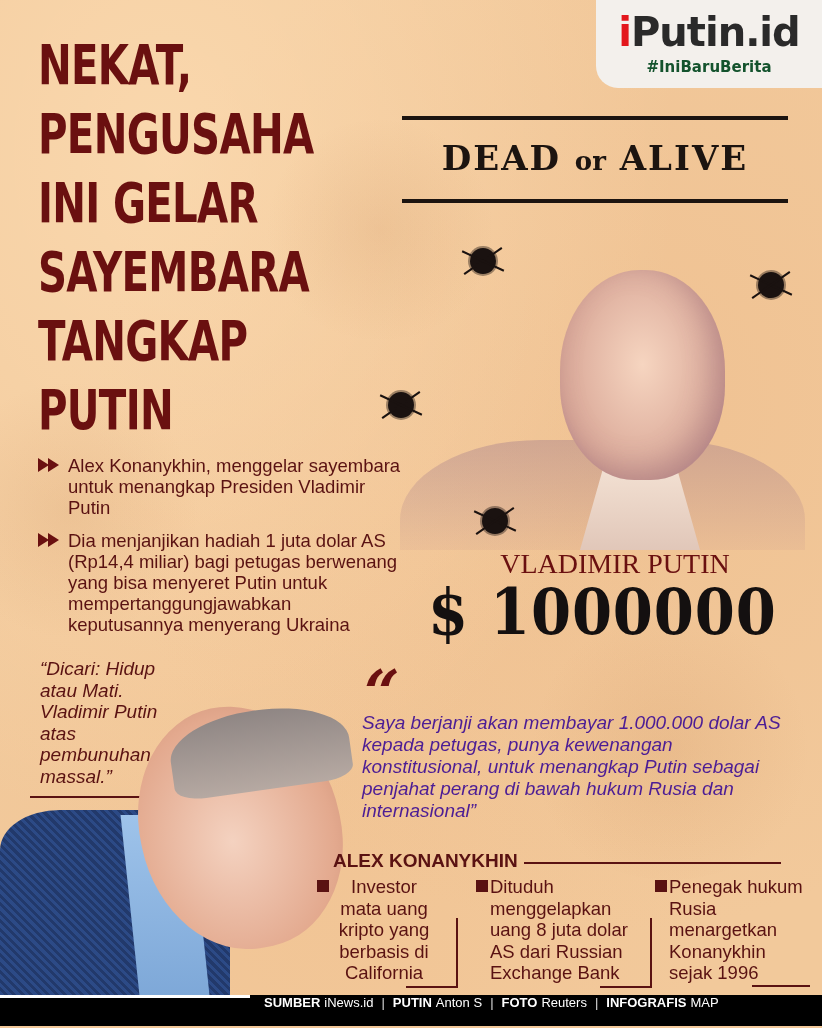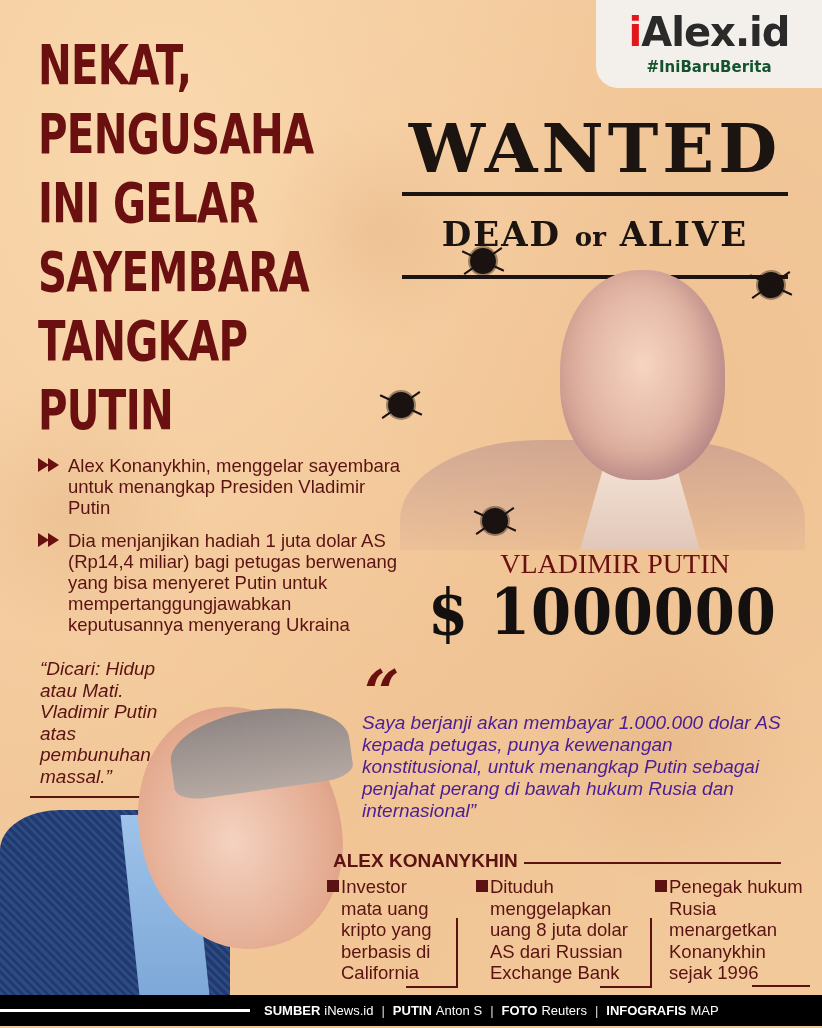--- a/index.html
+++ b/index.html
@@ -161,36 +161,36 @@
     .fact-square {
       position: absolute; left: 0; top: 4px; width: 12px; height: 12px; background: #5a1212;
     }
     .fact-text { padding-left: 14px; }
     .fact-bracket {
       position: absolute; border-right: 2px solid #5a1212; border-bottom: 2px solid #5a1212;
     }
     
     .footer {
       position: absolute; left: 0; top: 995px; width: 822px; height: 31px; background: #000;
-      display: flex; align-items: center;
+      display: flex; align-items: flex-start;
     }
     .footer-rule { width: 250px; height: 3px; background: #fff; margin-right: 14px; }
     .footer-credits { color: #fff; font-size: 13px; white-space: nowrap; display: flex; align-items: center; }
     .footer-credits b { font-weight: bold; margin-right: 4px; }
     .footer-sep { margin: 0 8px; color: #ddd; }
   </style>
 </head>
 <body>
 
 <div class="stain" style="left:-60px;top:380px;width:260px;height:260px;"></div>
 <div class="stain" style="left:260px;top:120px;width:240px;height:220px;"></div>
 <div class="stain" style="left:520px;top:620px;width:300px;height:260px;"></div>
 
 <div class="logo-box">
-  <div class="logo-main"><span class="red">i</span><span>Alex.id</span></div>
+  <div class="logo-main"><span class="red">i</span><span>Putin.id</span></div>
   <div class="logo-tag">#IniBaruBerita</div>
 </div>
 
 <div class="headline">
   <div>NEKAT,</div>
   <div>PENGUSAHA</div>
   <div>INI GELAR</div>
   <div>SAYEMBARA</div>
   <div>TANGKAP</div>
   <div>PUTIN</div>
@@ -207,21 +207,20 @@
   <div class="bullet">
     <div class="bullet-icon">
         <span></span>
         <span></span>
       </div>
     <div class="bullet-text">Dia menjanjikan hadiah 1 juta dolar AS (Rp14,4 miliar) bagi petugas berwenang yang bisa menyeret Putin untuk mempertanggungjawabkan keputusannya menyerang Ukraina</div>
   </div>
 </div>
 
 <div class="wanted-block">
-  <div class="wanted-title">WANTED</div>
   <div class="wanted-rule"></div>
   <div class="wanted-sub"><span>DEAD </span><span class="or">or</span><span> ALIVE</span></div>
   <div class="wanted-rule"></div>
 </div>
 
 <div class="putin-portrait">
   <div class="putin-suit"></div>
   <div class="putin-collar"></div>
   <div class="putin-head"></div>
 </div>
@@ -245,21 +244,21 @@
 </div>
 
 <div class="quote-mark">“</div>
 <div class="right-quote">Saya berjanji akan membayar 1.000.000 dolar AS kepada petugas, punya kewenangan konstitusional, untuk menangkap Putin sebagai penjahat perang di bawah hukum Rusia dan internasional”</div>
 
 <div class="facts-title">
   <span class="facts-title-text">ALEX KONANYKHIN</span>
   <span class="facts-title-rule"></span>
 </div>
 
-<div class="fact" style="left:327px;width:120px;">
+<div class="fact" style="left:317px;width:120px;text-align:center;">
   <span class="fact-square"></span>
   <div class="fact-text">Investor mata uang kripto yang berbasis di California</div>
 </div>
 <div class="fact-bracket" style="left:406px;top:918px;width:52px;height:70px;"></div>
 
 <div class="fact" style="left:476px;width:180px;">
   <span class="fact-square"></span>
   <div class="fact-text">Dituduh menggelapkan uang 8 juta dolar AS dari Russian Exchange Bank</div>
 </div>
 <div class="fact-bracket" style="left:600px;top:918px;width:52px;height:70px;"></div>

